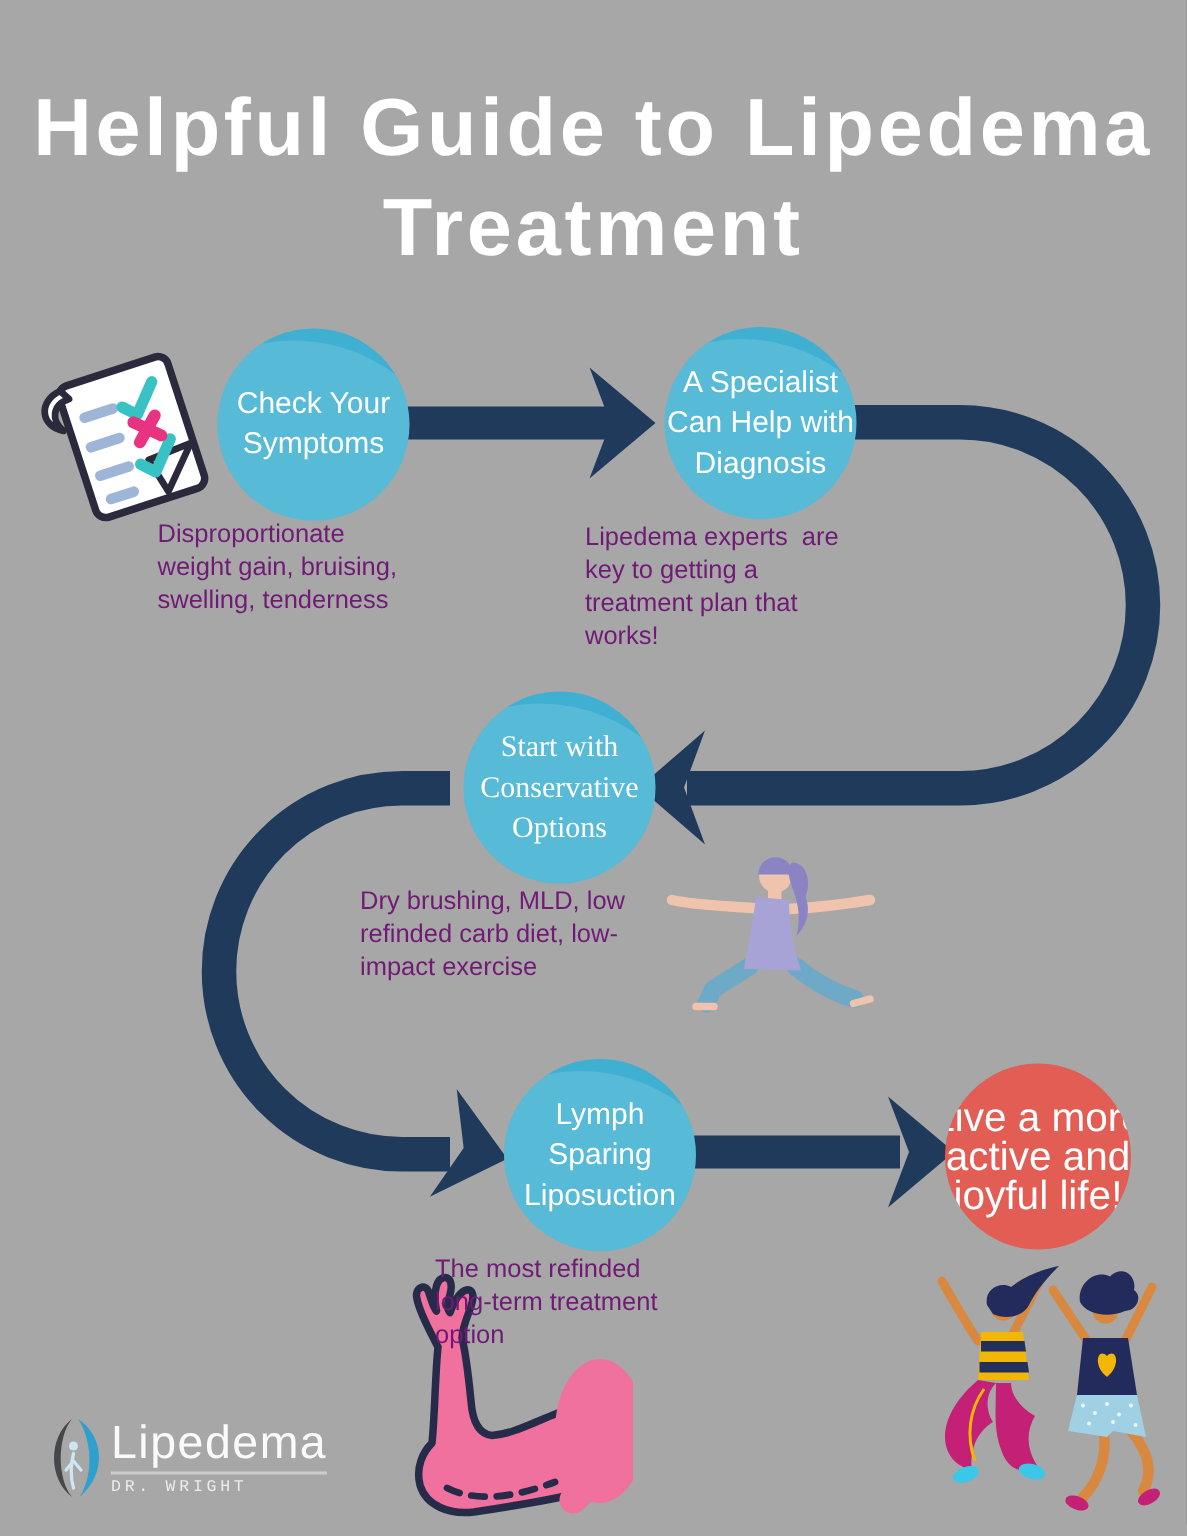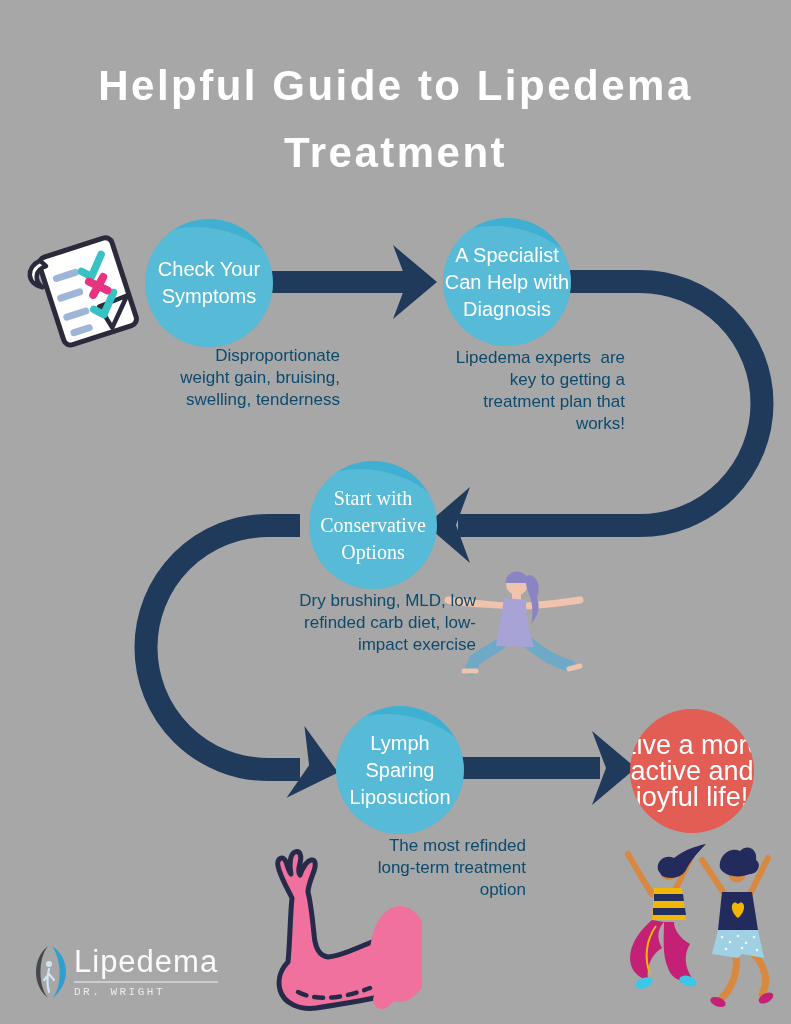--- a/index.html
+++ b/index.html
@@ -5,40 +5,40 @@
   * { margin:0; padding:0; box-sizing:border-box; }
   html,body { background:#8f8f8f; }
   .poster{
     position:relative; width:791px; height:1024px; margin:0 auto;
     background:#a7a7a7; overflow:hidden;
     font-family:"Liberation Sans", sans-serif;
   }
   .title{
     position:absolute; top:52px; left:0; width:100%;
     text-align:center; color:#ffffff; font-weight:700;
-    font-size:42px; letter-spacing:2.5px; line-height:67px;
+    font-size:54px; letter-spacing:2.5px; line-height:67px;
   }
   .flow{ position:absolute; left:0; top:0; z-index:1; }
   .illus{ position:absolute; z-index:2; }
   .circle{
     position:absolute; z-index:3; border-radius:50%; overflow:hidden;
     display:flex; flex-direction:column; align-items:center; justify-content:center;
     width:128px; height:128px;
   }
   .circle.teal{ background:#3fb0d2; }
   .circle.red{ background:#df4b41; width:124px; height:124px; }
   .hl{
     position:absolute; display:block; border-radius:50%;
     background:rgba(255,255,255,0.13);
     width:175%; height:175%; left:-48%; top:6%;
   }
   .circle.red .hl{ left:-28%; top:-40%; width:160%; height:160%; background:rgba(255,255,255,0.10); }
   .cl{ position:relative; color:#ffffff; font-size:20px; line-height:27px; font-weight:300; white-space:pre; }
   .circle.red .cl{ font-size:27px; line-height:26px; }
-  .caption{ position:absolute; z-index:3; text-align:right; color:#0c4a6e; font-size:17px; line-height:22px; }
+  .caption{ position:absolute; z-index:3; text-align:left; color:#701a75; font-size:17px; line-height:22px; }
   .cap-line{ white-space:pre; }
   #cap1{ left:105px; top:345px; width:235px; }
   #cap2{ left:390px; top:347px; width:235px; }
   #cap3{ left:240px; top:590px; width:236px; }
   #cap4{ left:290px; top:835px; width:236px; }
   #c1{ left:145px; top:219px; }
   #c2{ left:443px; top:218px; }
   #c3{ left:309px; top:461px;font-family:Liberation Serif, serif; }
   #c4{ left:336px; top:706px; }
   #c5{ left:630px; top:709px; }

